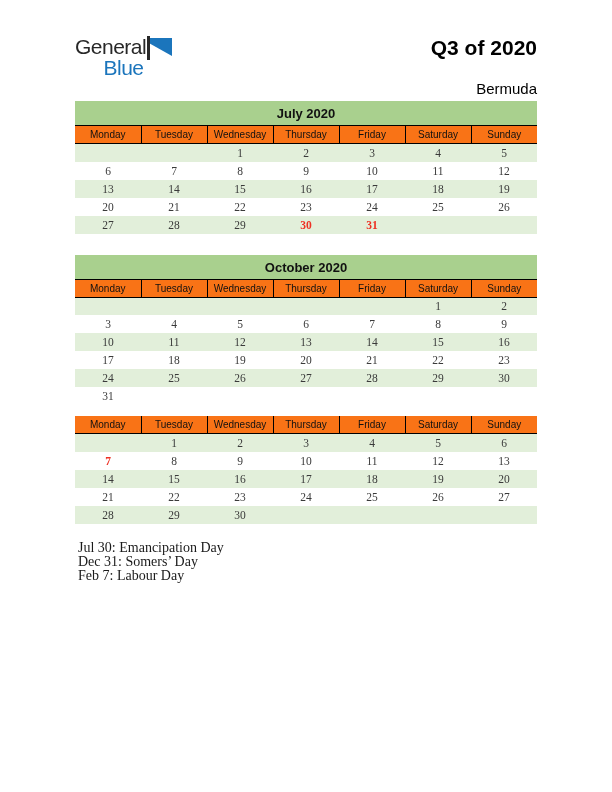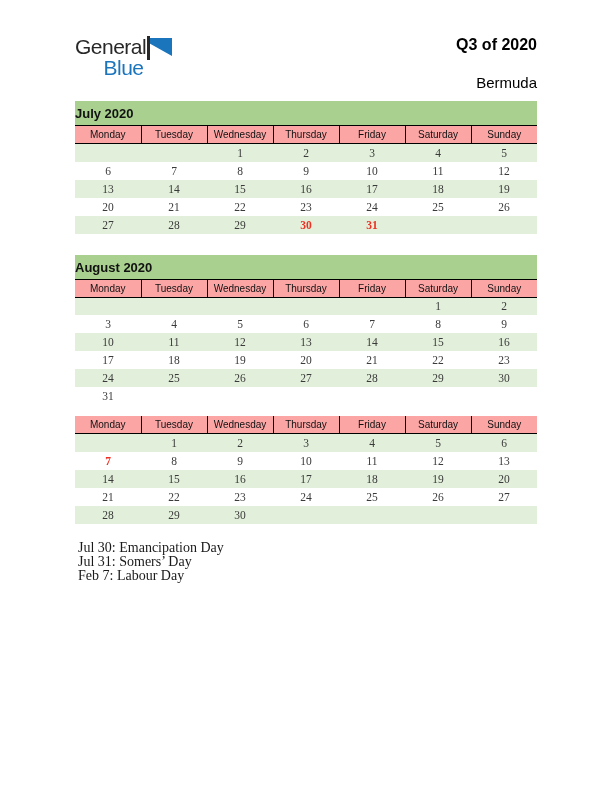--- a/index.html
+++ b/index.html
@@ -59,21 +59,21 @@
   }
   .logo-blue-text {
     font-size: 21px;
     letter-spacing: -0.5px;
     color: var(--logo-blue);
     text-align: center;
     margin-top: -3px;
   }
   .title-block { text-align: right; }
   .q-title {
-    font-size: 16px;
+    font-size: 21px;
     font-weight: bold;
     color: #000000;
   }
   .region {
     font-size: 15px;
     color: #000000;
     margin-top: 20px;
   }
   
   table.month {
@@ -81,32 +81,32 @@
     border-collapse: collapse;
     table-layout: fixed;
   }
   table.month.gap-lg { margin-bottom: 21px; }
   table.month.gap-sm { margin-bottom: 11px; }
   th.month-title {
     background: var(--month-header-bg);
     font-size: 13px;
     font-weight: bold;
     color: #111111;
-    text-align: left;
+    text-align: center;
     padding: 5px 0 4px 0;
     border-bottom: 1.5px solid var(--line-black);
     margin-top: 19px;
   }
   tr.weekdays td {
     font-size: 10px;
     color: #111111;
     text-align: center;
     padding: 3px 0;
     border-bottom: 1.5px solid var(--line-black);
-    background: #fca5a5;
+    background: #f97316;
   }
   tr.weekdays td + td { border-left: 1px solid var(--line-black); text-align: center; }
   tbody.dates td {
     height: 18px;
     font-family: "Liberation Serif", serif;
     font-size: 11.5px;
     color: var(--date-text);
     text-align: center;
     vertical-align: middle;
   }
@@ -205,21 +205,21 @@
             <td class="holiday-date">30</td>
             <td class="holiday-date">31</td>
             <td></td>
             <td></td>
           </tr>
         </tbody>
       </table>
       <table class="month gap-sm">
         <thead>
           <tr>
-            <th colspan="7" class="month-title">August 2020</th>
+            <th colspan="7" class="month-title">October 2020</th>
           </tr>
           <tr class="weekdays">
             <td>Monday</td>
             <td>Tuesday</td>
             <td>Wednesday</td>
             <td>Thursday</td>
             <td>Friday</td>
             <td>Saturday</td>
             <td>Sunday</td>
           </tr>
@@ -338,17 +338,17 @@
             <td></td>
             <td></td>
             <td></td>
           </tr>
         </tbody>
       </table>
     </div>
 
   <div class="holiday-list" id="holiday-list">
       <div>Jul 30: Emancipation Day</div>
-      <div>Jul 31: Somers’ Day</div>
+      <div>Dec 31: Somers’ Day</div>
       <div>Feb 7: Labour Day</div>
     </div>
 
 </div>
 
 </body></html>

